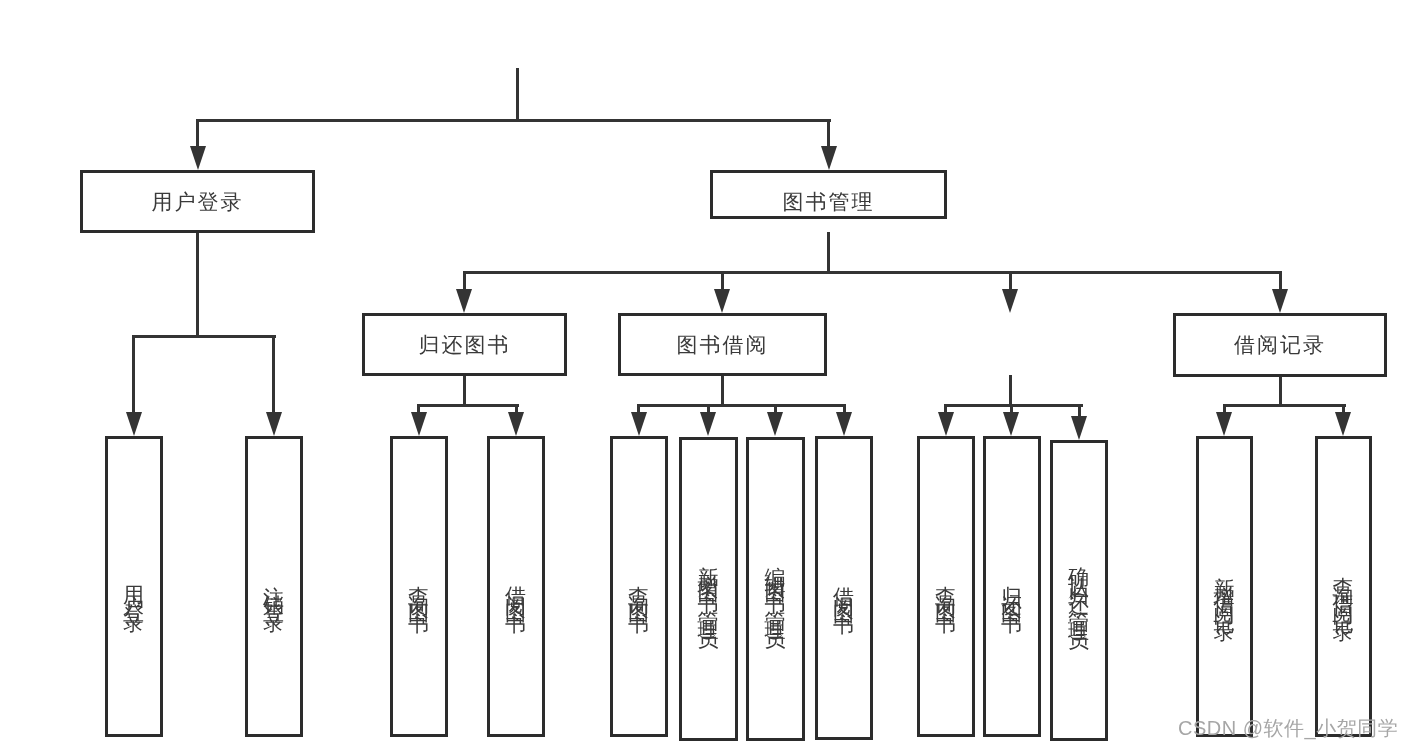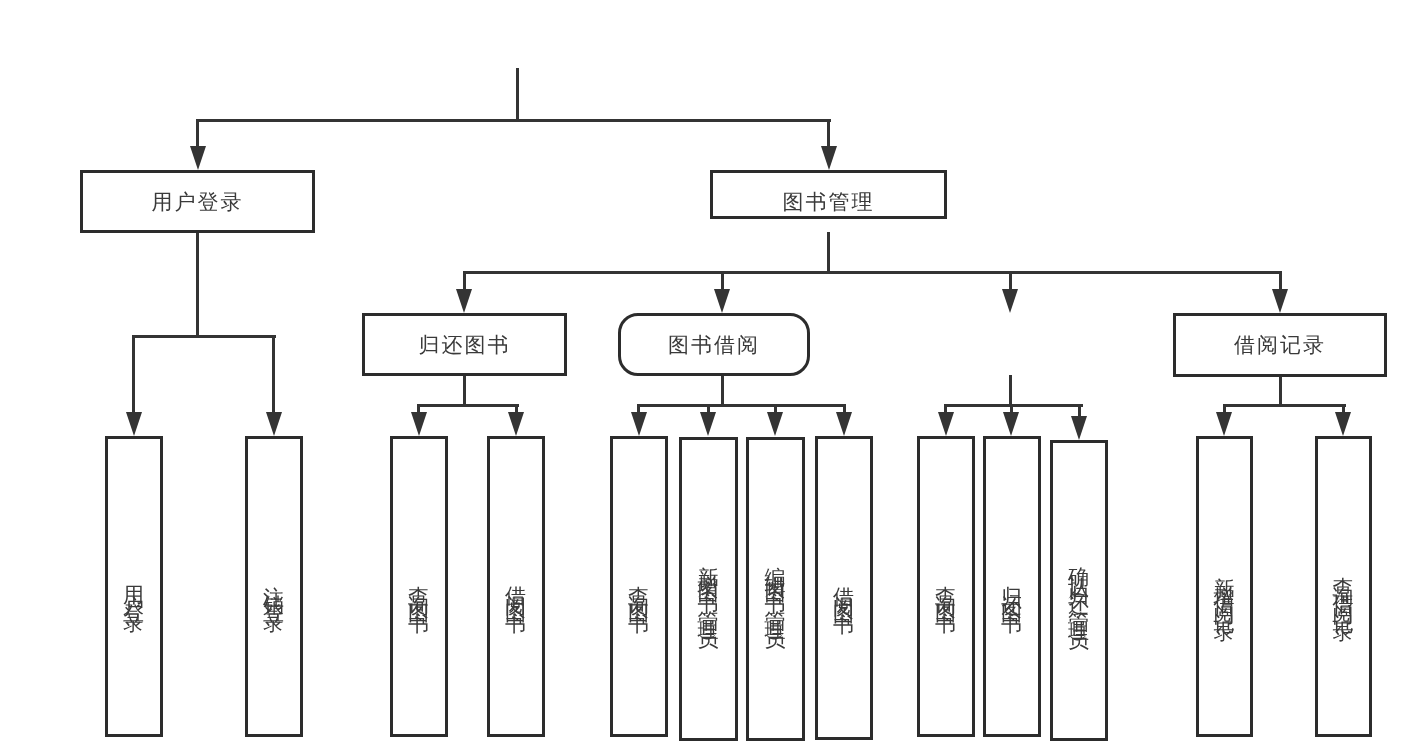--- a/index.html
+++ b/index.html
@@ -98,21 +98,21 @@
   <div class="node h" style="left:80px;top:170px;width:235px;height:63px;">
     <span>用户登录</span>
   </div>
   <div class="node h" style="left:710px;top:170px;width:237px;height:49px;align-items:flex-end;">
     <span>图书管理</span>
   </div>
 
   <div class="node h" style="left:362px;top:313px;width:205px;height:63px;">
     <span>归还图书</span>
   </div>
-  <div class="node h" style="left:618px;top:313px;width:192px;height:63px;border-radius:20px;">
+  <div class="node h" style="left:618px;top:313px;width:209px;height:63px;">
     <span>图书借阅</span>
   </div>
   <div class="node h" style="left:1173px;top:313px;width:214px;height:64px;">
     <span>借阅记录</span>
   </div>
 
   <div class="node" style="left:105px;top:436px;width:58px;height:301px;">
     <span class="vtext">用户登录</span>
   </div>
   <div class="node" style="left:245px;top:436px;width:58px;height:301px;">
@@ -149,14 +149,15 @@
     <span class="vtext">确认归还（管理员）</span>
   </div>
 
   <div class="node" style="left:1196px;top:436px;width:57px;height:301px;">
     <span class="vtext">新增借阅记录</span>
   </div>
   <div class="node" style="left:1315px;top:436px;width:57px;height:301px;">
     <span class="vtext">查询借阅记录</span>
   </div>
 
+  <div class="watermark">CSDN @软件_小贺同学</div>
 
 </div>
 
 </body></html>

